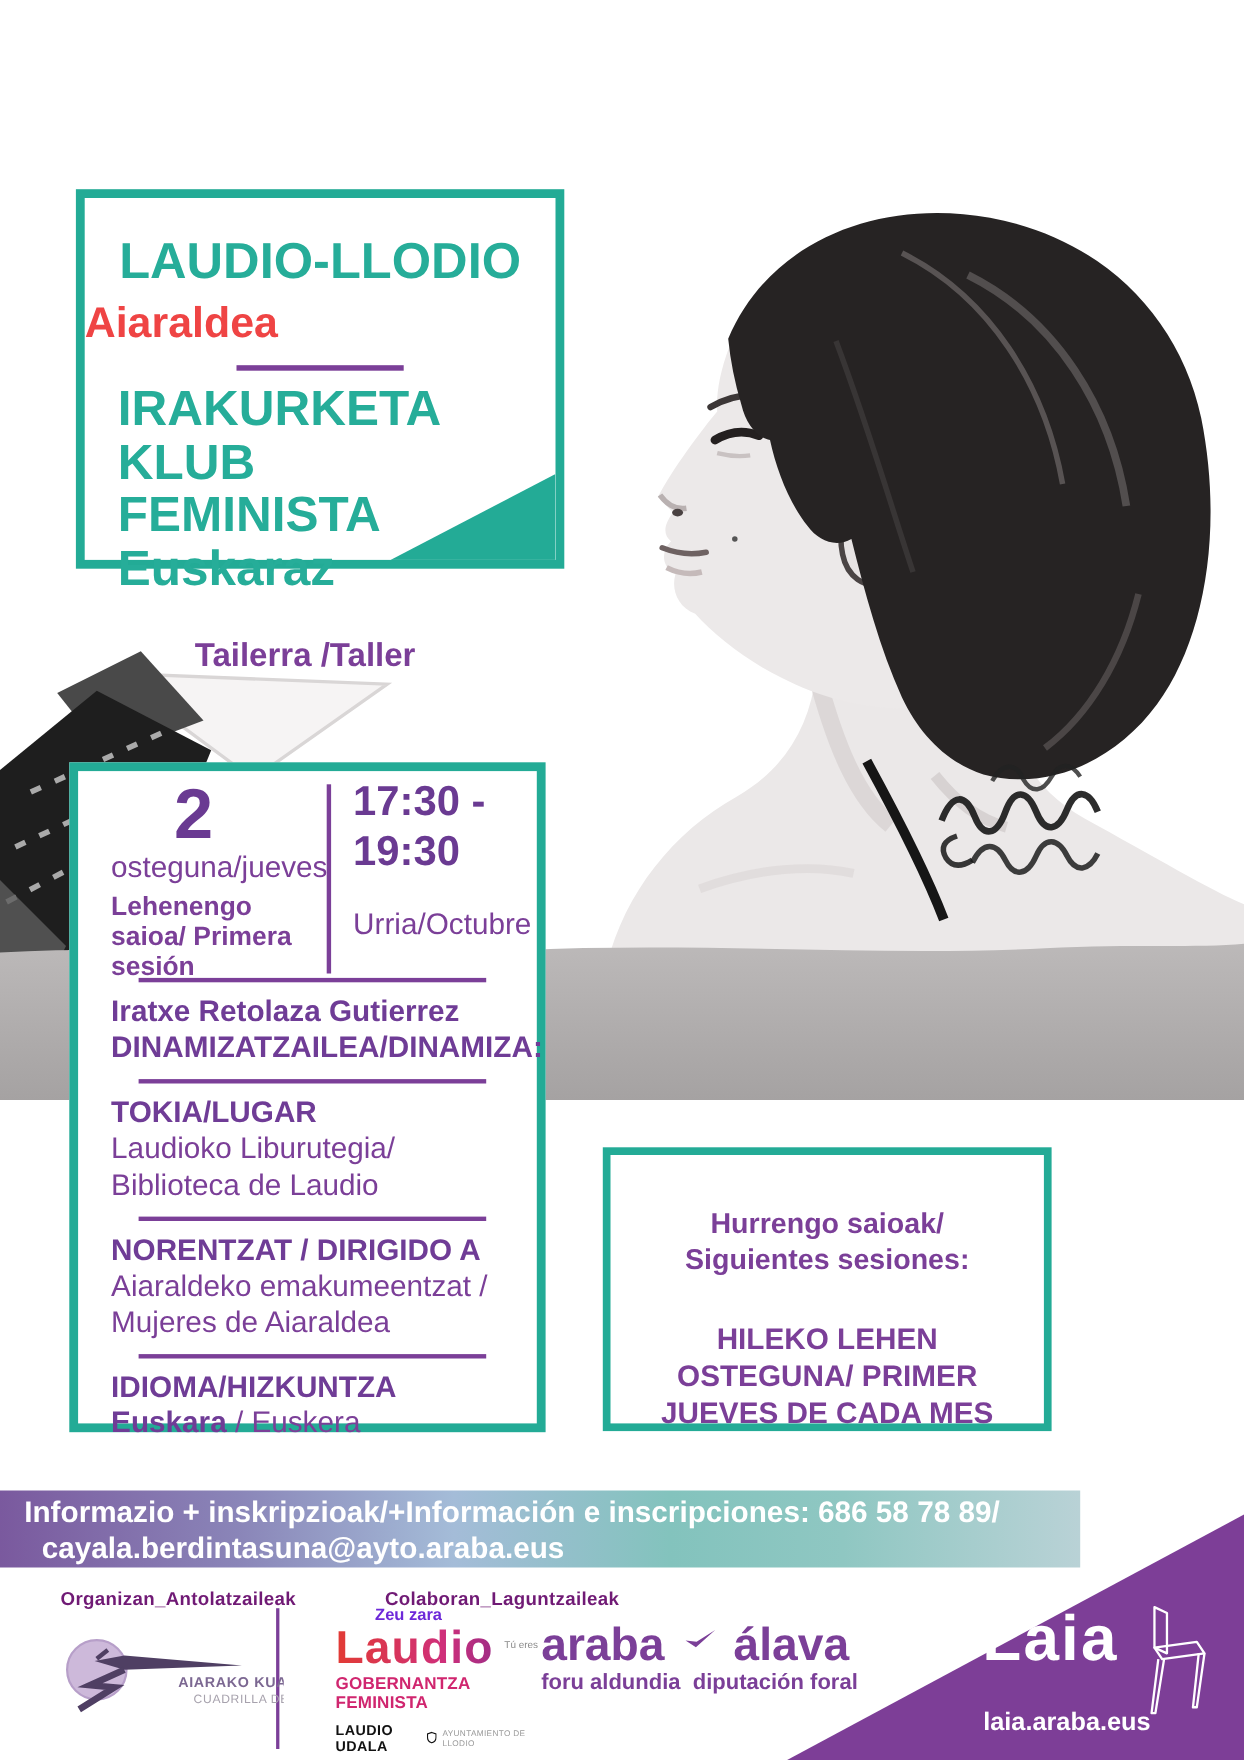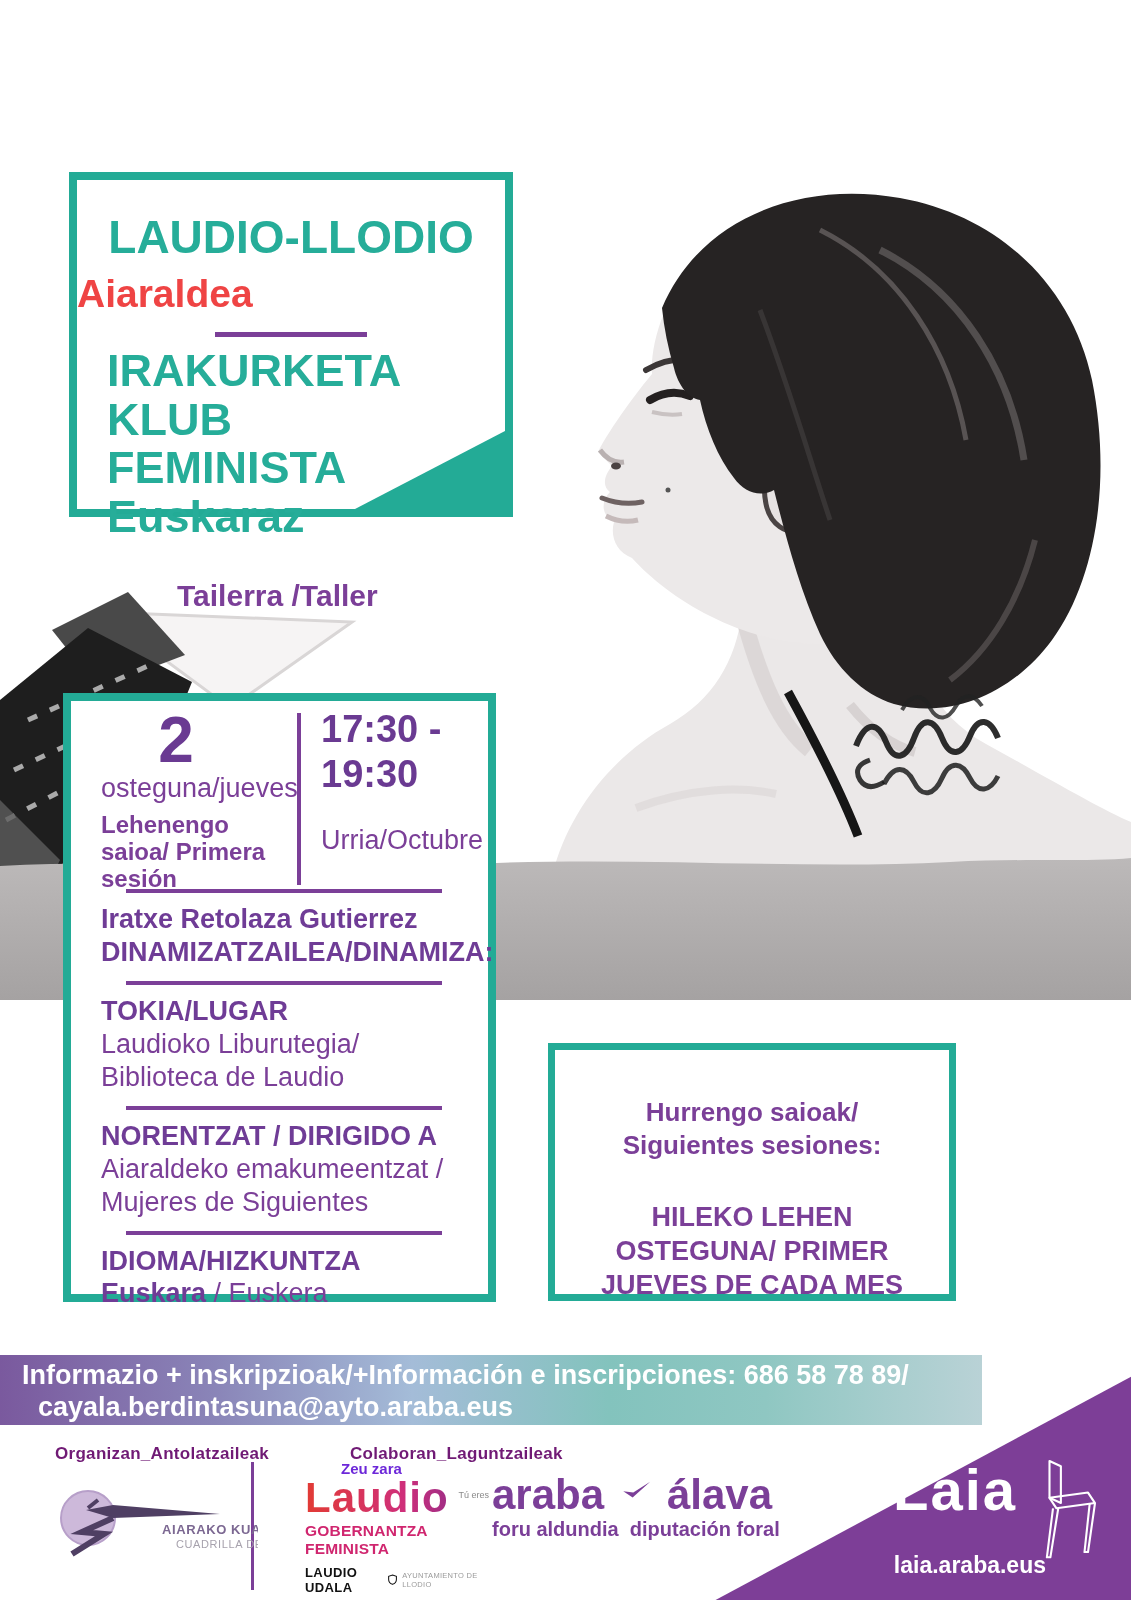--- a/index.html
+++ b/index.html
@@ -182,21 +182,21 @@
     <div class="sec">
       <div class="lbl">TOKIA/LUGAR</div>
       <div class="val">Laudioko Liburutegia/</div>
       <div class="val">Biblioteca de Laudio</div>
     </div>
     <div class="hline sp"></div>
 
     <div class="sec">
       <div class="lbl">NORENTZAT / DIRIGIDO A</div>
       <div class="val">Aiaraldeko emakumeentzat /</div>
-      <div class="val">Mujeres de Siguientes</div>
+      <div class="val">Mujeres de Aiaraldea</div>
     </div>
     <div class="hline sp"></div>
 
     <div class="sec">
       <div class="lbl">IDIOMA/HIZKUNTZA</div>
       <div class="val"><span class="lbl">Euskara</span><span> / Euskera</span></div>
     </div>
   </div>
 
   <div class="tbox box3">

